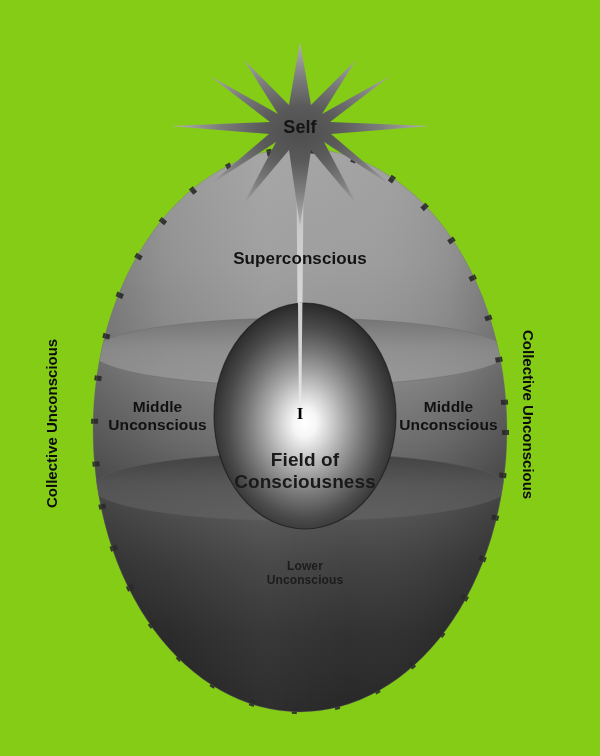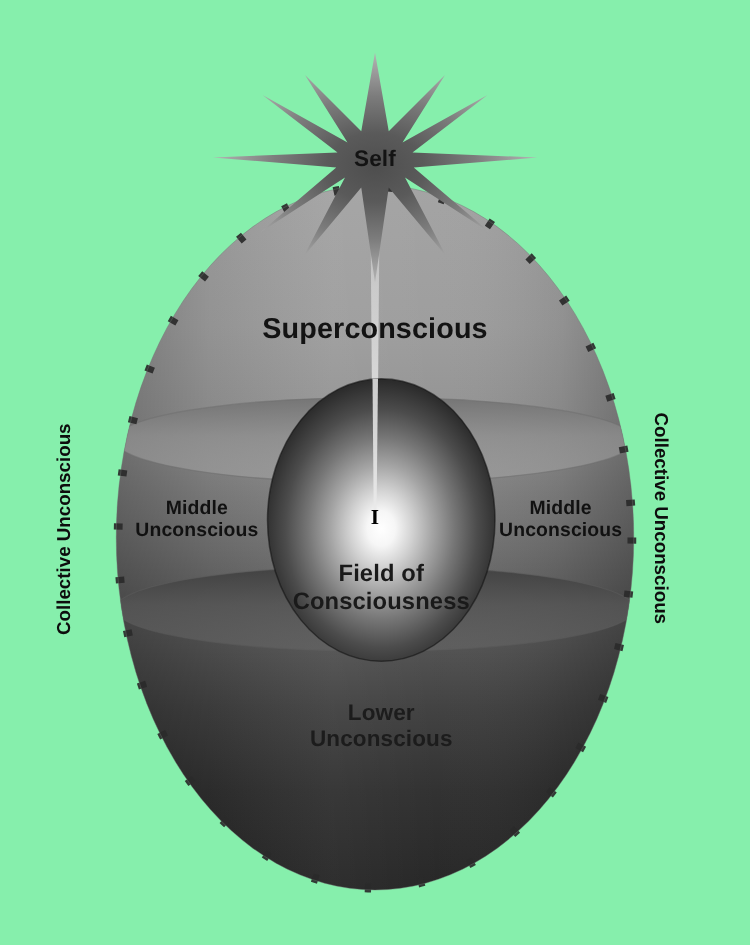--- a/index.html
+++ b/index.html
@@ -8,21 +8,21 @@
     padding: 0;
     background: #ffffff;
   }
   body {
     font-family: "Liberation Sans", sans-serif;
   }
   #stage {
     position: relative;
     width: 600px;
     height: 756px;
-    background: #86efac;
+    background: #84cc16;
     overflow: hidden;
   }
   #diagram-svg {
     position: absolute;
     left: 0;
     top: 0;
     width: 600px;
     height: 756px;
     display: block;
   }
@@ -38,41 +38,41 @@
     letter-spacing: 0.1px;
     pointer-events: none;
   }
   #label-self {
     left: 0; top: 117px; width: 600px;
     font-size: 18px;
     color: #141414;
   }
   #label-superconscious {
     left: 0; top: 249px; width: 600px;
-    font-size: 23px;
+    font-size: 17px;
     color: #131313;
   }
   #label-middle-left {
     left: 80px; top: 398px; width: 155px;
     font-size: 15.5px;
     color: #111111;
   }
   #label-middle-right {
     left: 371px; top: 398px; width: 155px;
     font-size: 15.5px;
     color: #111111;
   }
   #label-field {
     left: 215px; top: 449px; width: 180px;
     font-size: 19px;
     color: #1a1a1a;
   }
   #label-lower {
     left: 210px; top: 560px; width: 190px;
-    font-size: 18px;
+    font-size: 12px;
     color: #1c1c1c;
   }
   #label-i {
     left: 270px; top: 404px; width: 60px;
     font-size: 17px;
     font-weight: 700;
     font-family: "Liberation Serif", serif;
     color: #000000;
   }
   .vlabel {

